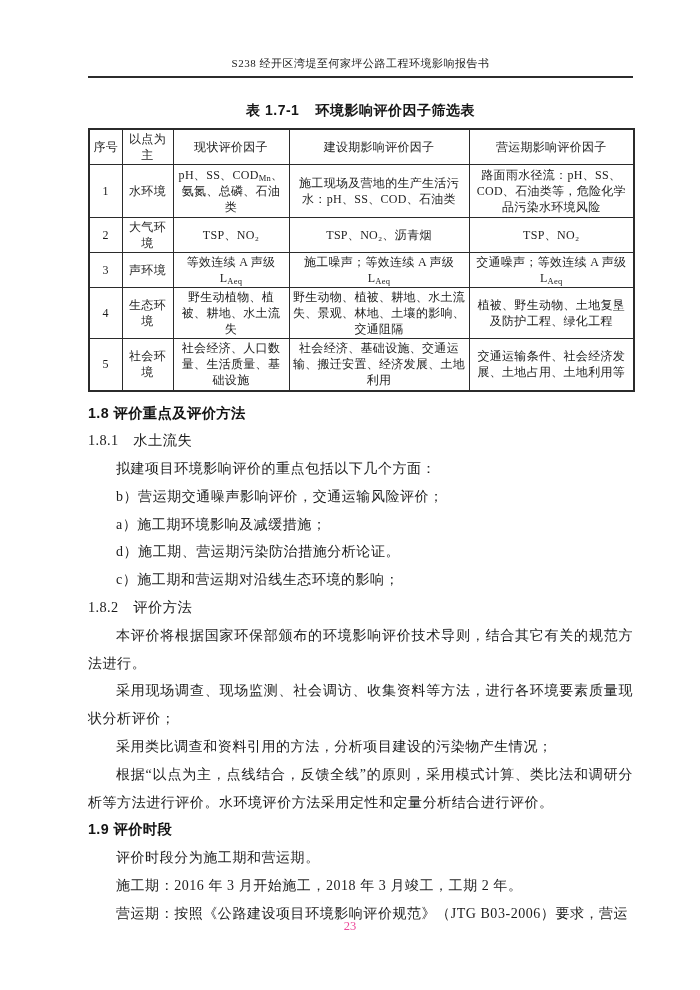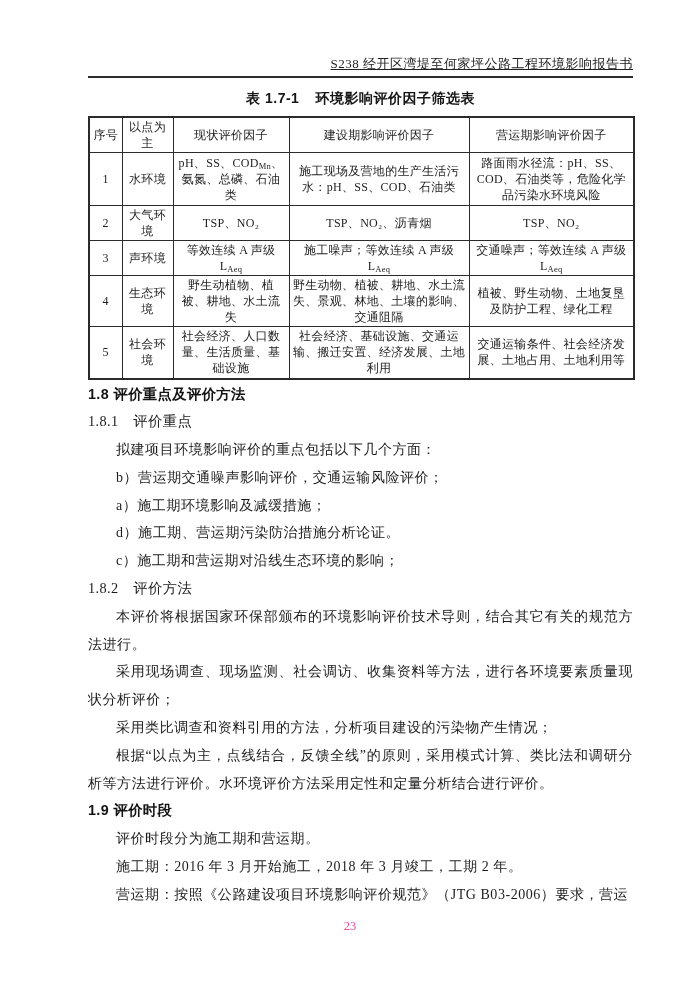--- a/index.html
+++ b/index.html
@@ -5,26 +5,26 @@
   * { margin:0; padding:0; box-sizing:border-box; }
   html,body { background:#ffffff; }
   .page {
     position:relative; width:700px; height:990px; background:#ffffff;
     font-family:"Liberation Serif","DejaVu Serif",serif; color:#1c1c1c;
     overflow:hidden; margin:0 auto;
   }
   .content { position:absolute; left:88px; top:56px; width:545px; }
 
   .doc-header {
-    text-align:right; font-size:13px; line-height:15px; letter-spacing:0.5px;
-    color:#222; padding-bottom:5px; border-bottom:2px solid #2c2c2c;text-decoration:underline;
+    text-align:center; font-size:11px; line-height:15px; letter-spacing:0.5px;
+    color:#222; padding-bottom:5px; border-bottom:2px solid #2c2c2c;
   }
 
   .table-caption {
-    margin-top:12px; text-align:center; font-weight:700; font-size:14px;
+    margin-top:24px; text-align:center; font-weight:700; font-size:14px;
     font-family:"Liberation Sans","DejaVu Sans",sans-serif; letter-spacing:0.5px;
     color:#161616;
   }
   .table-caption .cap-label { margin-right:16px; }
 
   table.factor-table {
     width:100%; border-collapse:collapse; table-layout:fixed; margin-top:8px;
     border:2px solid #2b2b2b;
   }
   .factor-table th, .factor-table td {
@@ -33,21 +33,21 @@
     color:#1c1c1c; letter-spacing:0.3px;
   }
   .factor-table thead tr   { height:34px; }
   .factor-table tbody tr:nth-child(1){ height:53px; }
   .factor-table tbody tr:nth-child(2){ height:30px; }
   .factor-table tbody tr:nth-child(3){ height:34px; }
   .factor-table tbody tr:nth-child(4){ height:51px; }
   .factor-table tbody tr:nth-child(5){ height:52px; }
   .factor-table sub { font-size:8.5px; line-height:0; vertical-align:-2px; }
 
-  .body-flow { margin-top:1px; font-size:14px; line-height:27.8px; }
+  .body-flow { margin-top:8px; font-size:14px; line-height:27.8px; }
   .h-major {
     font-family:"Liberation Sans","DejaVu Sans",sans-serif;
     font-weight:700; font-size:14.3px; line-height:27.8px; color:#141414;
     letter-spacing:0.4px;
   }
   .h-minor { font-weight:400; font-size:14.3px; line-height:27.8px; letter-spacing:0.4px; }
   .body-flow p {
     text-indent:2em; text-align:justify; letter-spacing:0.55px; line-height:27.8px;
   }
 
@@ -121,21 +121,21 @@
           <td>社会环境</td>
           <td>社会经济、人口数量、生活质量、基础设施</td>
           <td>社会经济、基础设施、交通运输、搬迁安置、经济发展、土地利用</td>
           <td>交通运输条件、社会经济发展、土地占用、土地利用等</td>
         </tr>
       </tbody>
     </table>
 
     <div class="body-flow">
       <div class="h-major">1.8 评价重点及评价方法</div>
-      <div class="h-minor">1.8.1　评价重点</div>
+      <div class="h-minor">1.8.1　水土流失</div>
       <p>拟建项目环境影响评价的重点包括以下几个方面：</p>
       <p>b）营运期交通噪声影响评价，交通运输风险评价；</p>
       <p>a）施工期环境影响及减缓措施；</p>
       <p>d）施工期、营运期污染防治措施分析论证。</p>
       <p>c）施工期和营运期对沿线生态环境的影响；</p>
       <div class="h-minor">1.8.2　评价方法</div>
       <p>本评价将根据国家环保部颁布的环境影响评价技术导则，结合其它有关的规范方法进行。</p>
       <p>采用现场调查、现场监测、社会调访、收集资料等方法，进行各环境要素质量现状分析评价；</p>
       <p>采用类比调查和资料引用的方法，分析项目建设的污染物产生情况；</p>
       <p>根据“以点为主，点线结合，反馈全线”的原则，采用模式计算、类比法和调研分析等方法进行评价。水环境评价方法采用定性和定量分析结合进行评价。</p>

